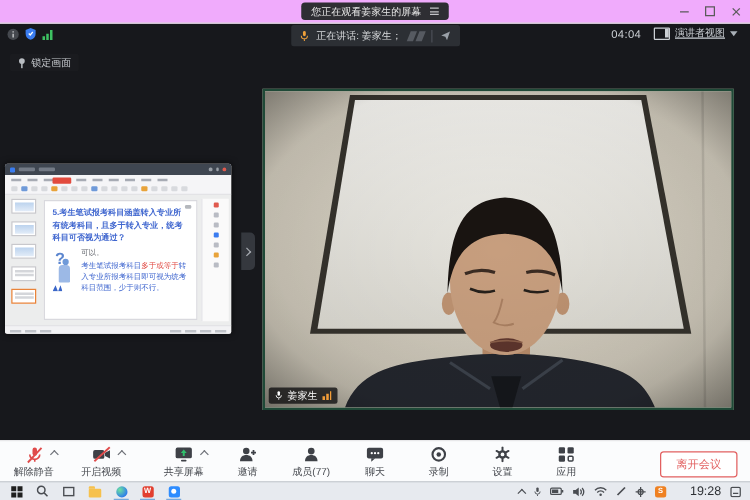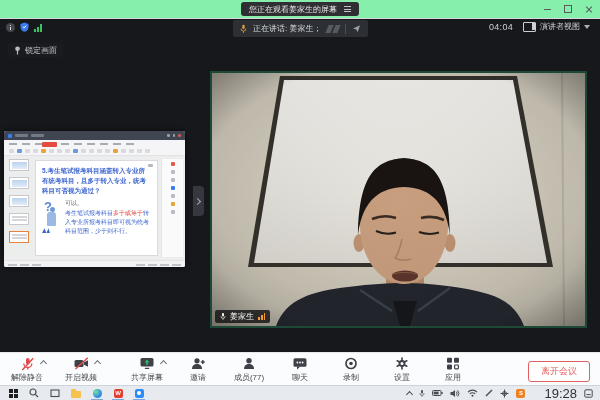--- a/index.html
+++ b/index.html
@@ -1,20 +1,20 @@
 <!DOCTYPE html>
 <html><head>
 <meta charset="utf-8">
 <style>
   html,body{margin:0;padding:0;}
   body{width:600px;height:400px;overflow:hidden;font-family:"Liberation Sans","DejaVu Sans",sans-serif;-webkit-font-smoothing:antialiased;}
   .screen{position:relative;width:600px;height:400px;background:#17181c;overflow:hidden;}
 
   
-  .titlebar{position:absolute;top:0;left:0;right:0;height:18px;background:#86efac;border-bottom:1px solid #d8d8d8;z-index:30;}
+  .titlebar{position:absolute;top:0;left:0;right:0;height:18px;background:#f0abfc;border-bottom:1px solid #d8d8d8;z-index:30;}
   .tooltip-pill{position:absolute;left:50%;top:2px;transform:translateX(-50%);height:14px;background:#2e2e33;border-radius:3px;color:#e8e8e8;font-size:8px;display:flex;align-items:center;gap:7px;padding:0 8px;white-space:nowrap;}
   .menu-lines{display:flex;flex-direction:column;gap:1.5px;}
   .menu-lines i{display:block;width:7px;height:1px;background:#c4c4c8;}
   .win-controls{position:absolute;right:8px;top:0;height:18px;display:flex;align-items:center;gap:13px;}
   .wc-min{width:7px;height:1px;background:#5a5a5a;}
   .wc-max{width:6px;height:6px;border:1px solid #5a5a5a;}
   .wc-close{position:relative;width:7px;height:7px;}
   .wc-close i{position:absolute;left:0;top:3px;width:8px;height:1px;background:#5a5a5a;}
   .wc-close i:first-child{transform:rotate(45deg);}
   .wc-close i:last-child{transform:rotate(-45deg);}
@@ -33,21 +33,21 @@
   .speaking-pill .txt{font-size:8px;color:#d8dadd;white-space:nowrap;}
   .ghost-logo{display:flex;gap:2px;opacity:.45;}
   .ghost-logo i{width:5px;height:8px;background:#8a8f98;transform:skewX(-22deg);display:block;}
   .pill-div{width:1px;height:10px;background:#4a4e55;}
 
   .top-right{position:absolute;right:5px;top:3px;display:flex;align-items:center;gap:10px;color:#ccd0d5;}
   .timer{font-size:9px;letter-spacing:.3px;}
   .view-switch{display:flex;align-items:center;gap:4px;}
   .view-ic{width:11px;height:8px;border:1px solid #ccd0d5;border-radius:1px;position:relative;}
   .view-ic i{position:absolute;right:0.5px;top:0.5px;bottom:0.5px;width:3px;background:#ccd0d5;}
-  .view-label{font-size:8px;}
+  .view-label{font-size:8px;text-decoration:underline;}
   .caret-down{width:0;height:0;border-left:3px solid transparent;border-right:3px solid transparent;border-top:4px solid #aab0b7;}
 
   .pin-badge{position:absolute;left:8px;top:25px;height:14px;background:rgba(27,28,32,.92);border-radius:2px;display:flex;align-items:center;gap:4px;padding:0 6px;}
   .pin-badge .txt{font-size:8px;color:#c6c9ce;white-space:nowrap;}
 
   
   .share-panel{position:absolute;left:4px;top:113px;width:181px;height:136px;background:#fff;border-radius:2px;overflow:hidden;box-shadow:0 0 5px rgba(0,0,0,.6);}
   .wps-titlebar{height:9px;background:#3f4651;display:flex;align-items:center;gap:3px;padding:0 4px;}
   .wps-titlebar .logo{width:4px;height:4px;background:#3a7cf0;border-radius:1px;}
   .wps-titlebar .tab{width:13px;height:2.5px;background:#737a86;border-radius:1px;}
@@ -118,21 +118,21 @@
   .start-ic i{width:4px;height:4px;background:#1f1f1f;display:block;}
   .folder-ic{width:10px;height:7px;background:#f6c14d;border-radius:1px;position:relative;margin-top:2px;}
   .folder-ic::before{content:'';position:absolute;left:0;top:-2px;width:5px;height:2px;background:#f6c14d;border-radius:1px 1px 0 0;}
   .edge-ic{width:9px;height:9px;border-radius:50%;background:radial-gradient(circle at 32% 32%,#6ee2a0,#2f7fe8 70%);}
   .wps-ic{width:9px;height:9px;background:#e23f30;border-radius:2px;color:#fff;font-size:6px;font-weight:bold;display:flex;align-items:center;justify-content:center;line-height:1;}
   .meet-ic{width:9px;height:9px;background:#2d8cff;border-radius:2px;display:flex;align-items:center;justify-content:center;}
   .meet-ic i{width:4px;height:4px;background:#fff;border-radius:50%;}
   .tb-tray{margin-left:auto;display:flex;align-items:center;gap:7px;padding-right:7px;}
   .tray-chev{width:4px;height:4px;border-top:1.3px solid #4a4d52;border-left:1.3px solid #4a4d52;transform:rotate(45deg);margin-top:2px;}
   .sogou-ic{width:9px;height:9px;background:#ef8122;border-radius:2px;color:#fff;font-size:6px;font-weight:bold;display:flex;align-items:center;justify-content:center;line-height:1;}
-  .tray-time{font-size:13px;color:#2e3135;margin-left:12px;}
+  .tray-time{font-size:10px;color:#2e3135;margin-left:12px;}
 </style>
 </head>
 <body>
 
 <div class="screen">
 
   <div class="titlebar">
     <div class="tooltip-pill">
       <span class="txt">您正在观看姜家生的屏幕</span>
       <span class="menu-lines">

